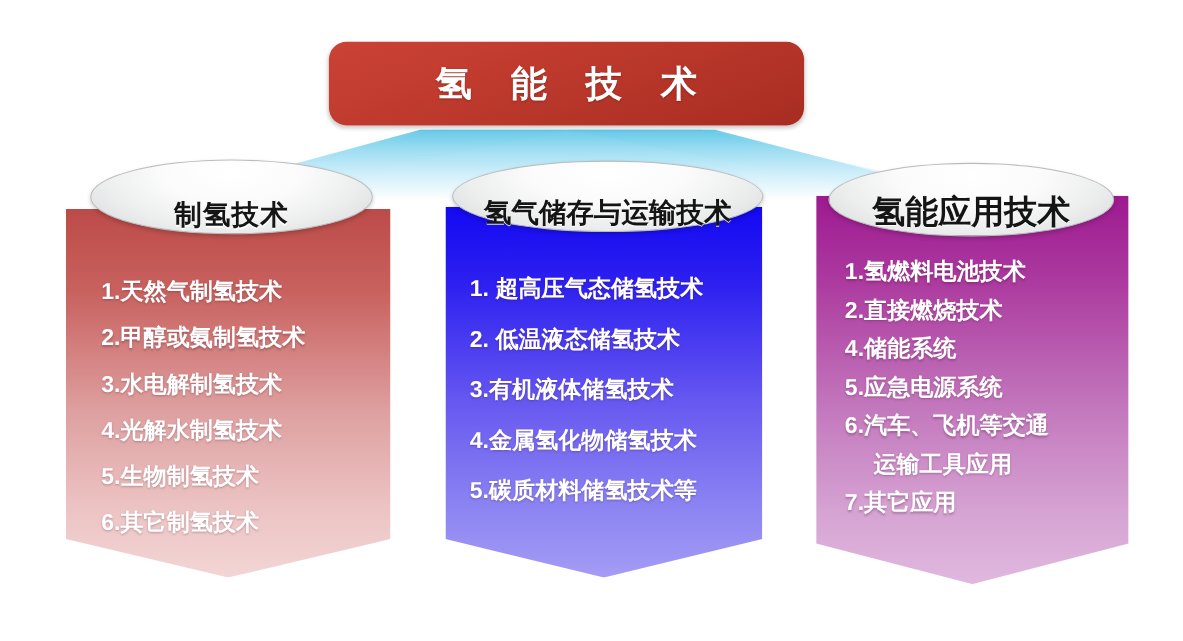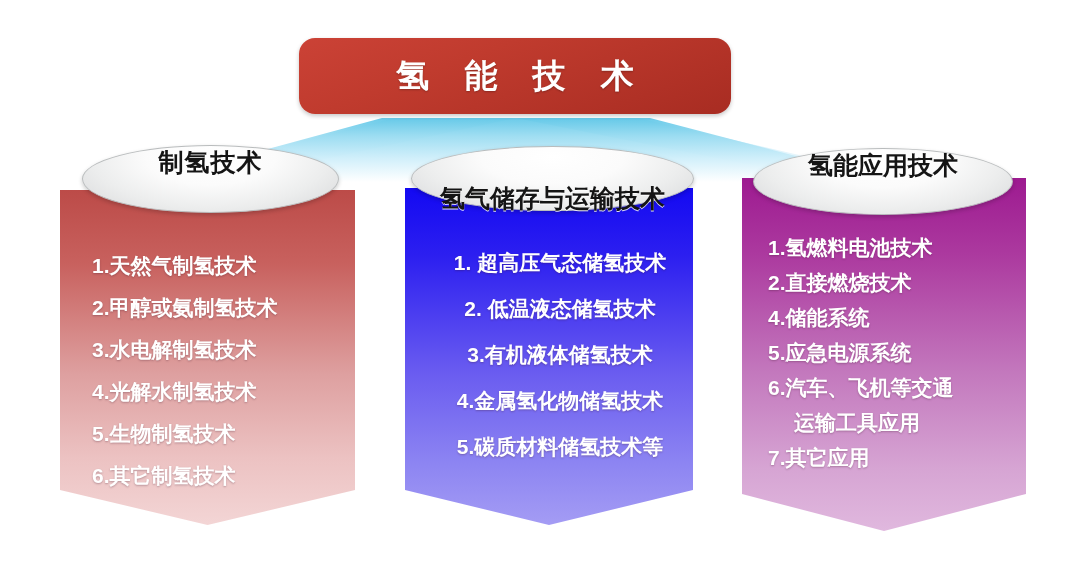--- a/index.html
+++ b/index.html
@@ -98,61 +98,60 @@
     font-size: 21px;
     line-height: 42px;
   }
 
   
   #col-blue { left: 389px; top: 188px; width: 288px; height: 337px; }
   #col-blue .col-list {
     padding: 52px 0 0 22px;
     font-size: 21px;
     line-height: 46px;
-    text-align: center;
   }
 
   
   #col-purple { left: 726px; top: 178px; width: 284px; height: 353px; }
   #col-purple .col-list {
     padding: 52px 0 0 26px;
     font-size: 21px;
     line-height: 35px;
   }
   #col-purple .sub-line { padding-left: 26px; }
 
   
   .ellipse {
     position: absolute;
     border-radius: 50%;
     background:
       radial-gradient(ellipse at 50% 16%, #ffffff 0%, #fbfbfb 36%, #eceded 66%, #dfe0e1 86%, #d2d4d5 100%);
     border: 1px solid #b9bcbd;
     box-shadow: 0 2px 4px rgba(0,0,0,0.20);
     display: flex;
-    align-items: flex-start;
+    align-items: flex-end;
     justify-content: center;
     z-index: 7;
     font-family: Liberation Mono, monospace;
   }
   .ellipse-text {
     color: #151515;
     font-weight: bold;
     white-space: nowrap;
     text-shadow: 0 1px 0 rgba(255,255,255,0.85);
   }
 
   #ell-red    { left: 66px;  top: 145px; width: 255px; height: 66px; }
   #ell-red .ellipse-text    { font-size: 25px; letter-spacing: 1px; }
 
   #ell-blue   { left: 395px; top: 146px; width: 281px; height: 63px; }
   #ell-blue .ellipse-text   { font-size: 25px; letter-spacing: 0px; margin-top: 35px; }
 
   #ell-purple { left: 737px; top: 148px; width: 258px; height: 65px; }
-  #ell-purple .ellipse-text { font-size: 25px; letter-spacing: 0px; }
+  #ell-purple .ellipse-text { font-size: 30px; letter-spacing: 0px; }
 </style>
 </head>
 <body>
 
 <div id="canvas">
 
   <svg class="connector-layer" viewBox="0 0 1075 583" preserveAspectRatio="none">
     <defs>
       <linearGradient id="fanGrad" x1="0" y1="0" x2="0" y2="1">
         <stop offset="0%" stop-color="#63c8e8"></stop>

